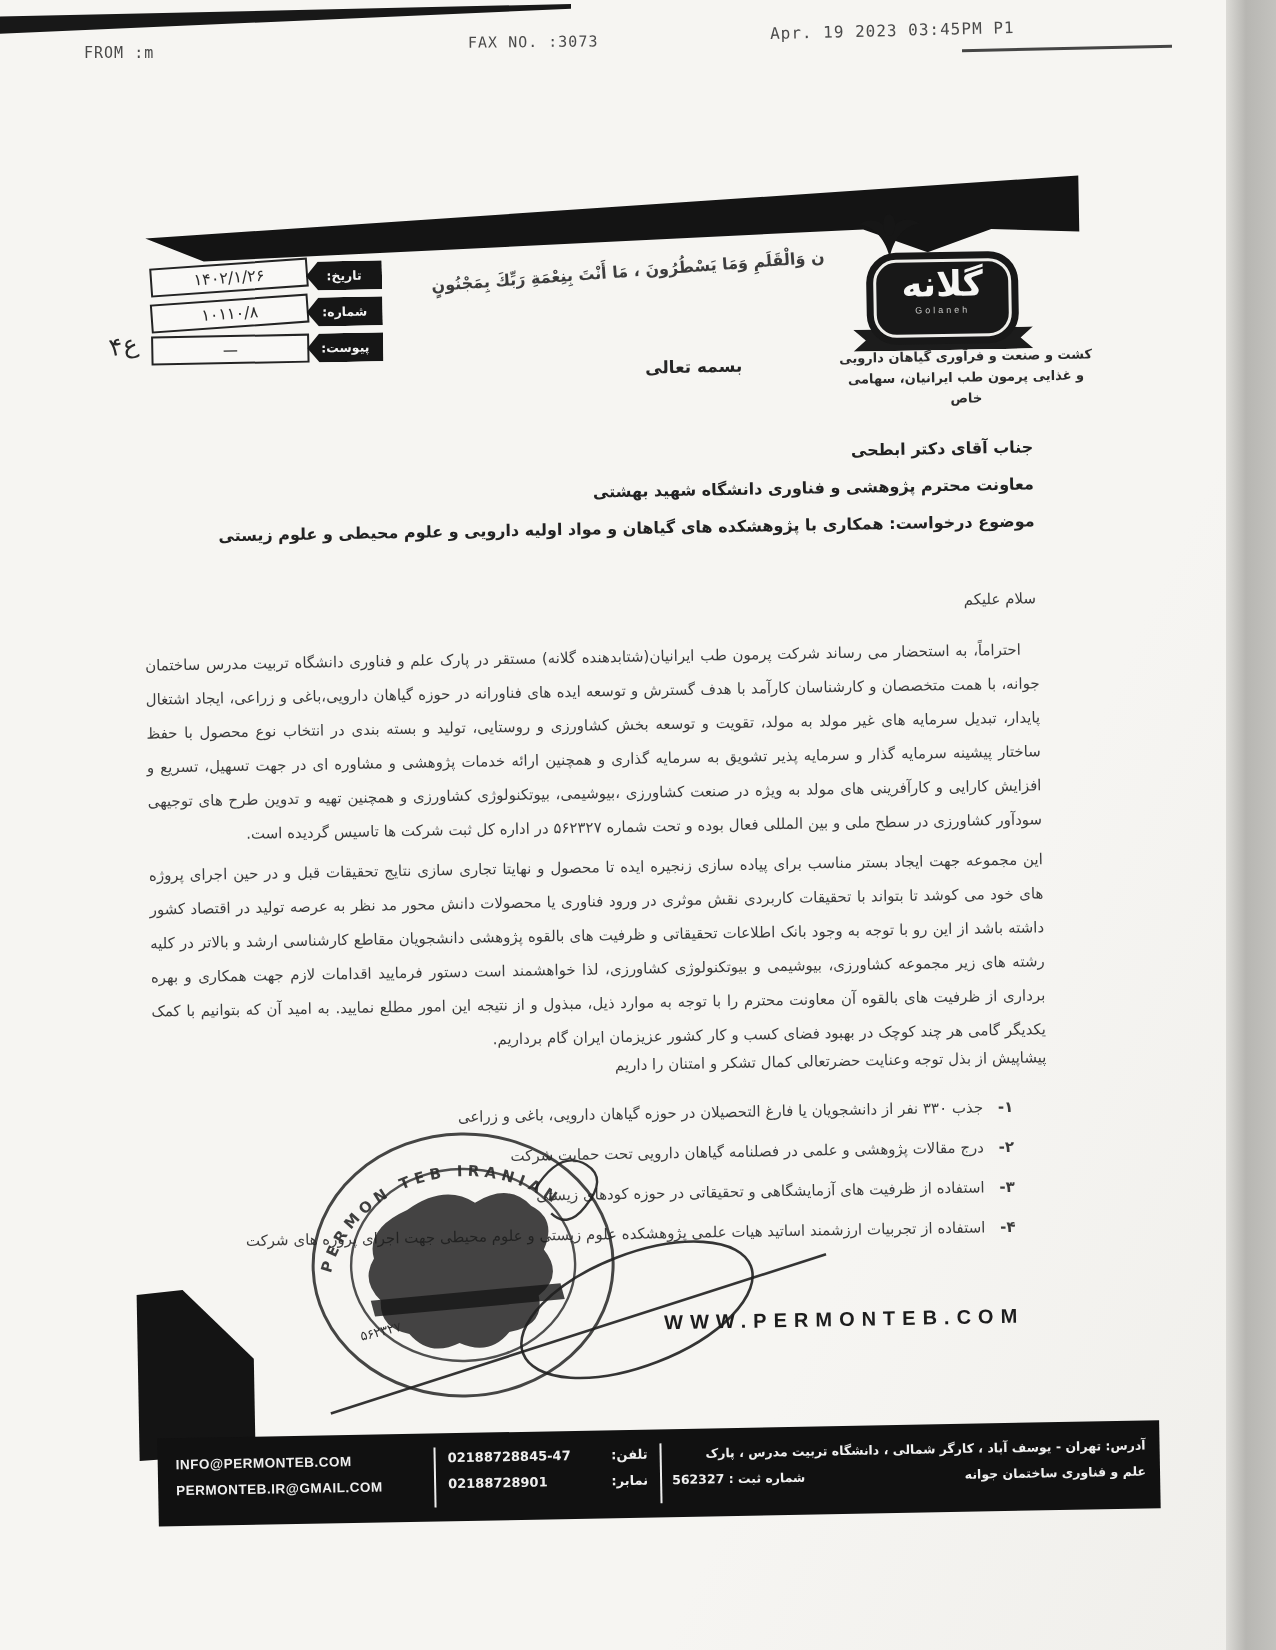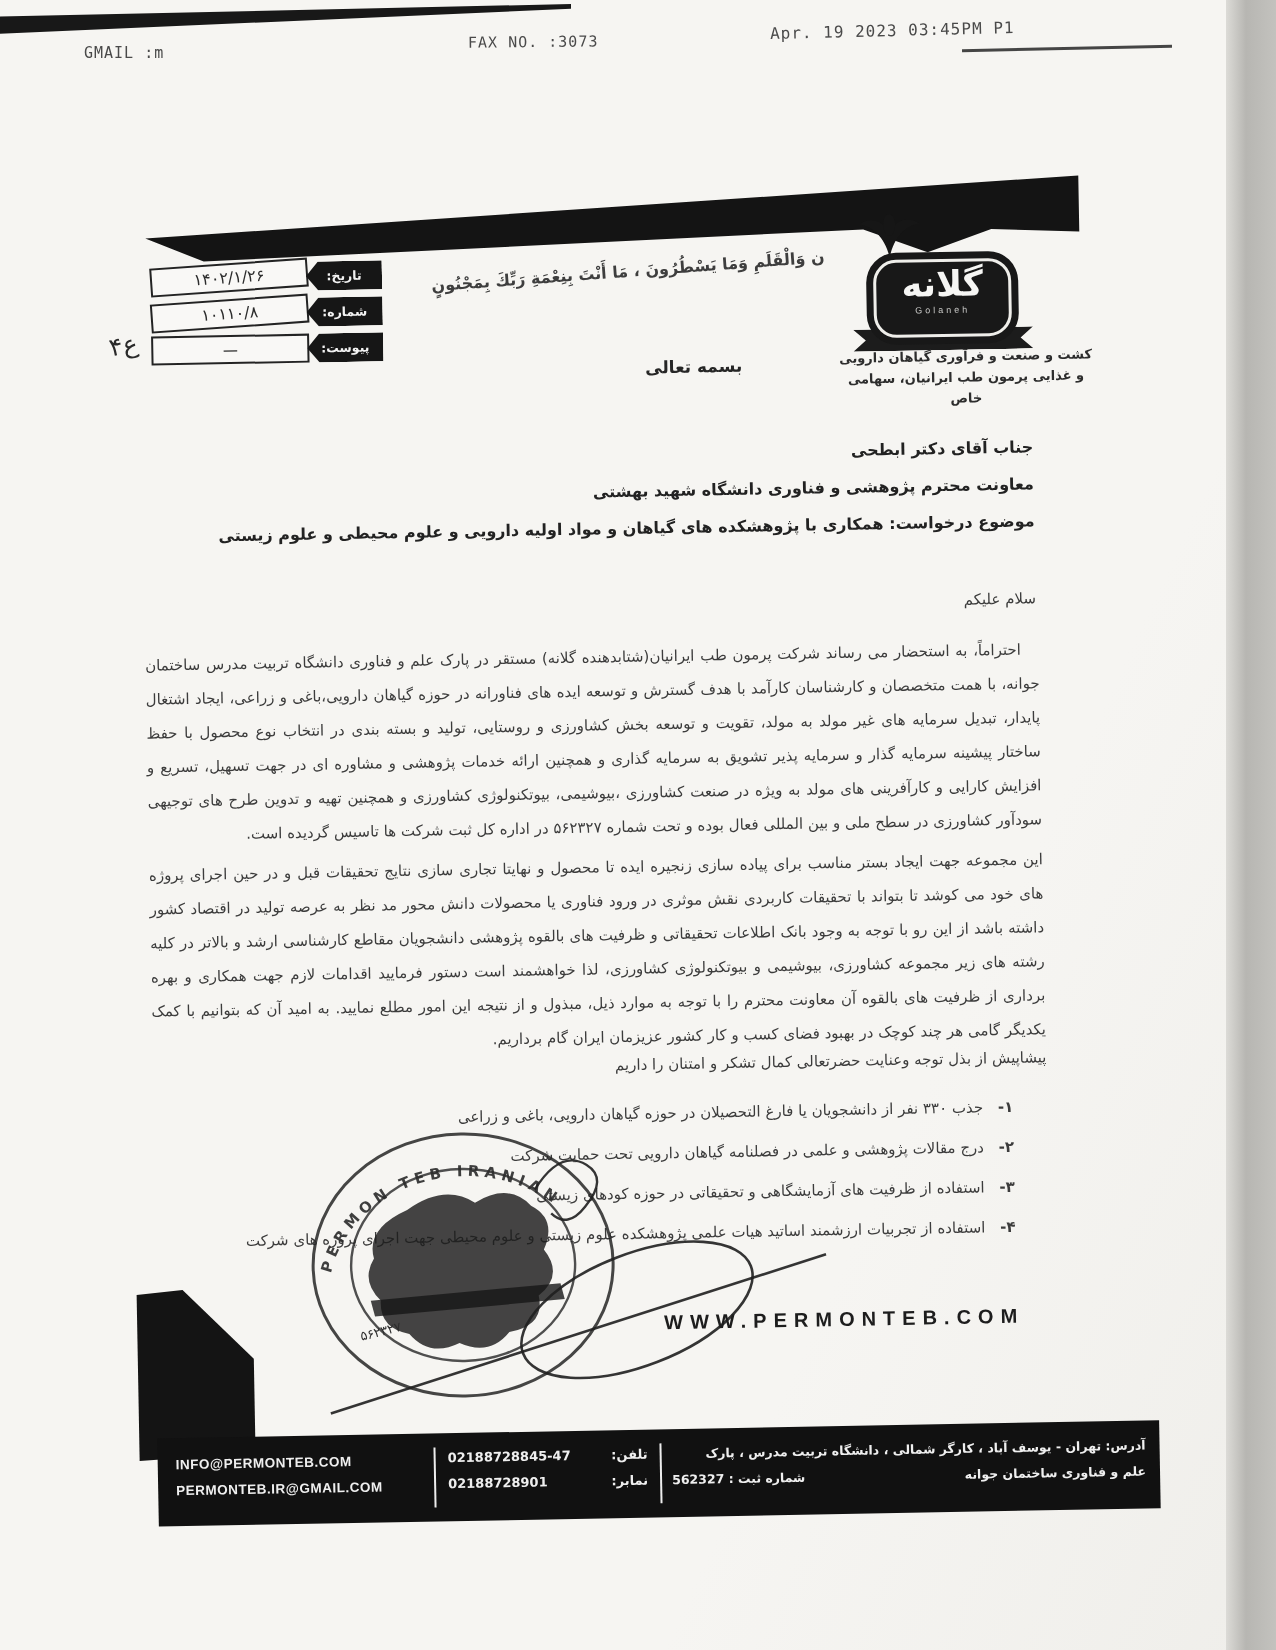--- a/index.html
+++ b/index.html
@@ -81,21 +81,21 @@
   .f-emails{flex:1;direction:ltr;text-align:left;padding:4px 8px 0 18px;
        font-family:"Liberation Sans",sans-serif;font-weight:bold;font-size:13.5px;letter-spacing:.5px;
        line-height:26px;}
   .ltr{direction:ltr;unicode-bidi:isolate;}
 </style>
 </head>
 <body>
 
 <div class="scan">
 
-  <span class="fax" id="fax-from">GMAIL :m</span>
+  <span class="fax" id="fax-from">FROM :m</span>
   <span class="fax" id="fax-no">FAX NO. :3073</span>
   <span class="fax" id="fax-ts">Apr. 19 2023 03:45PM  P1</span>
   <div class="fax-underline"></div>
   <div class="streak"></div>
   <div class="gray-strip"></div>
 
   <div class="letter">
 
     <svg width="1276" height="1650">
       <polygon points="156,230 1090,184 1090,240 1002,236 938,258 874,234 214,254" fill="#141414"></polygon>

